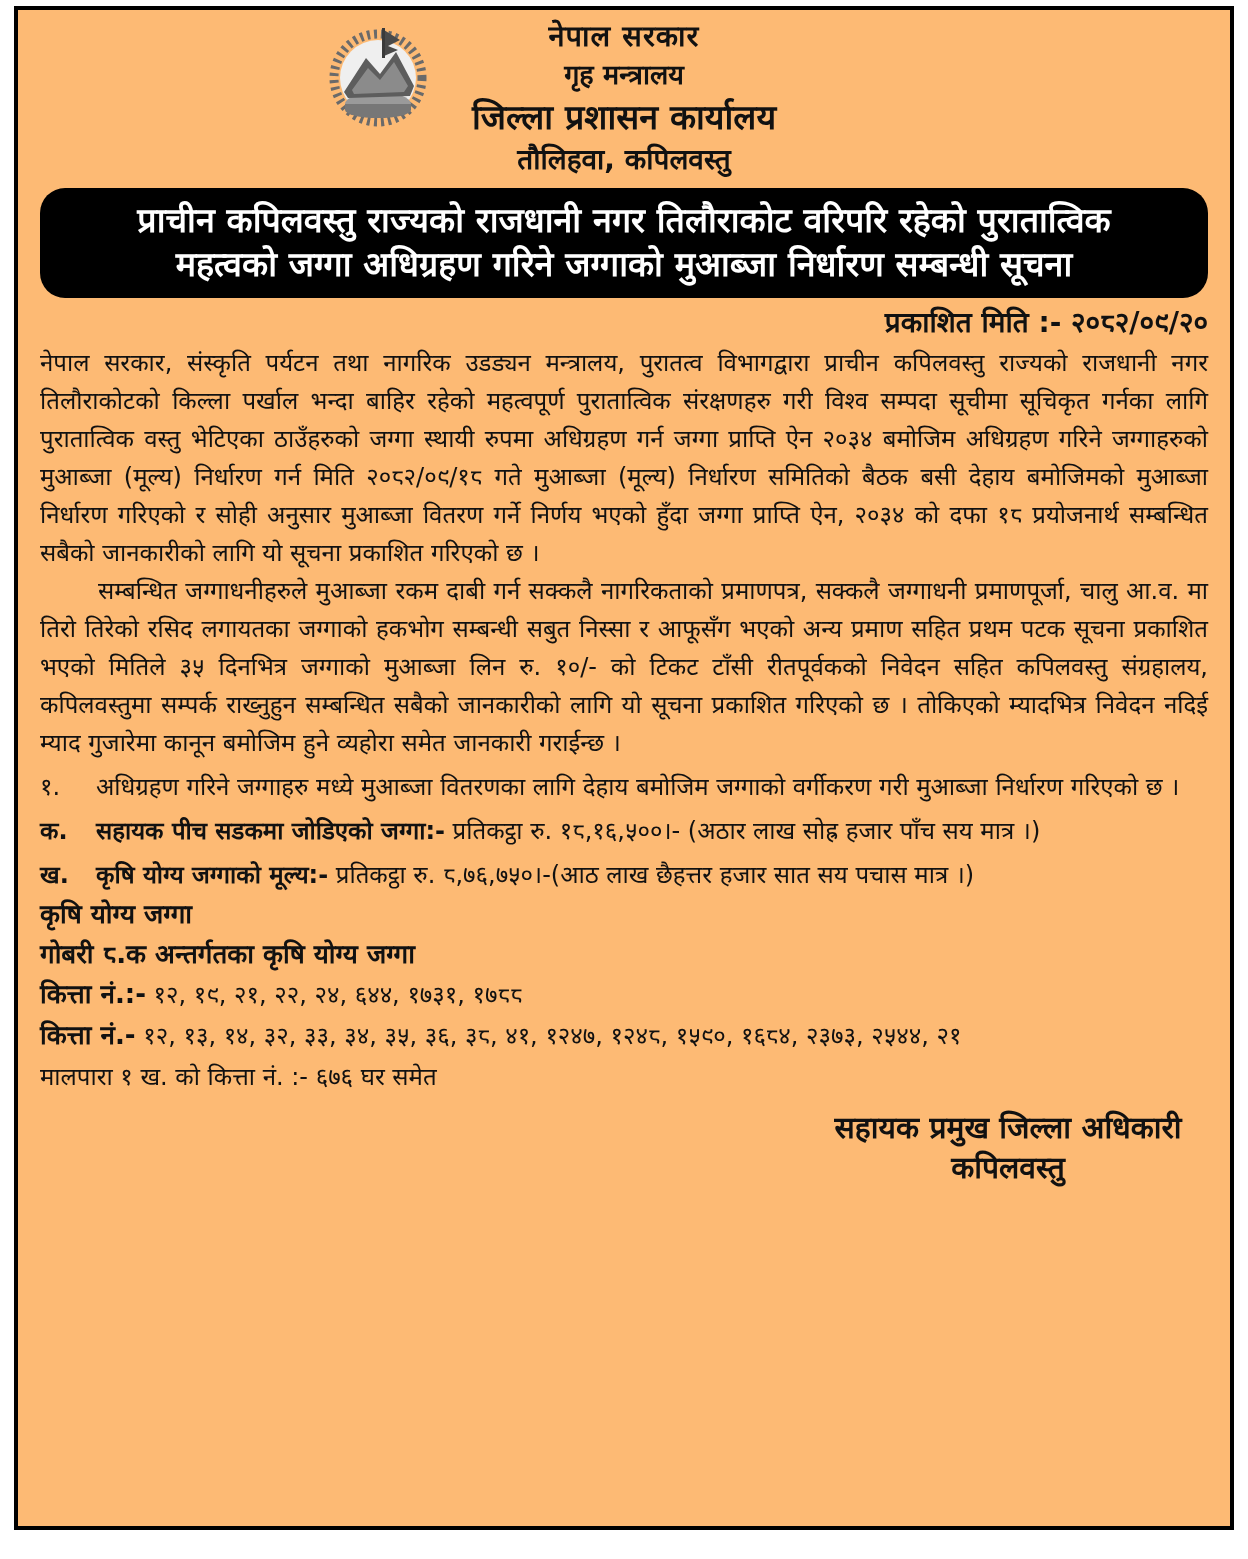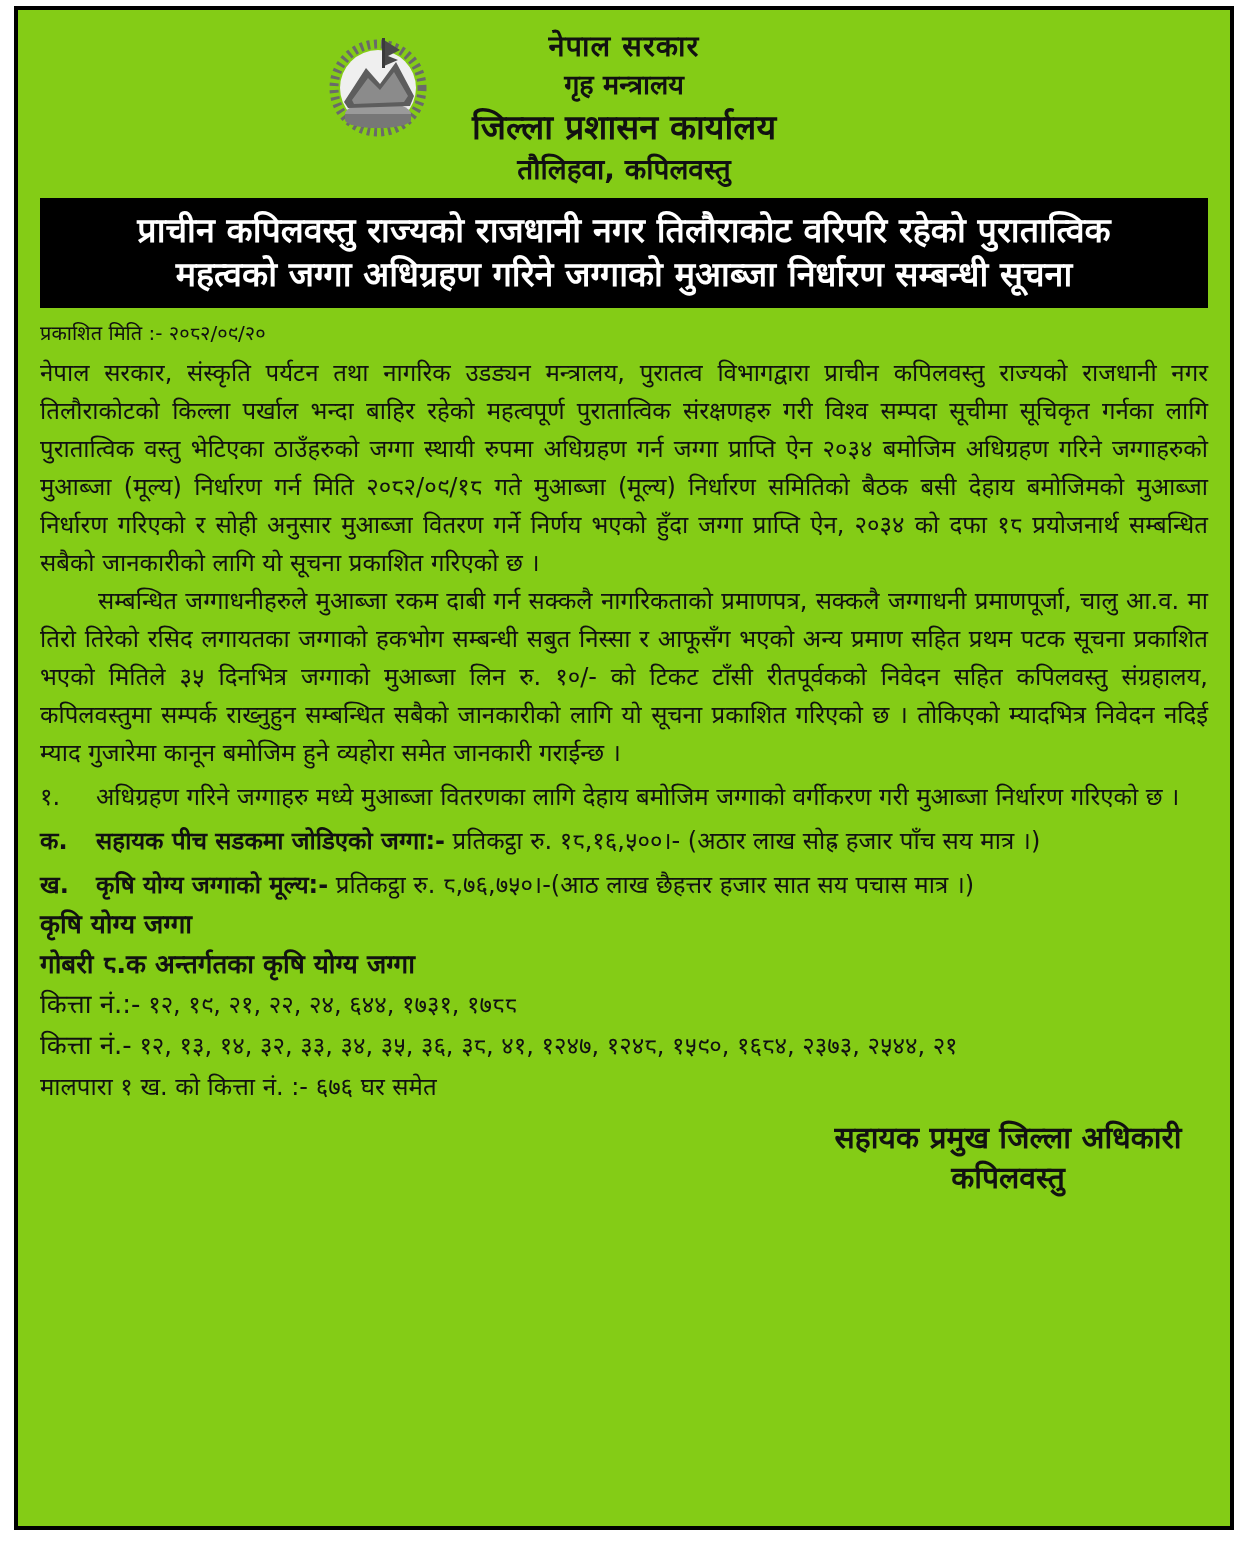--- a/index.html
+++ b/index.html
@@ -9,45 +9,46 @@
     font-family: "DejaVu Sans", "Liberation Sans", sans-serif;
     color: #111;
     position: relative;
     overflow: hidden;
   }
   .frame {
     position: absolute;
     left: 14px; top: 6px;
     width: 1220px; height: 1524px;
     border: 4px solid #000;
-    padding: 12px 22px 10px 22px;
-    background: #84cc16;
+    padding: 2px 22px 10px 22px;
+    background: #fdba74;
     overflow: hidden;
   }
   
   .header { position: relative; text-align: center; padding-top: 4px; }
   .emblem {
     position: absolute; left: 282px; top: 4px;
     width: 112px; height: 118px;
   }
   .hdr-gov     { font-size: 29px; font-weight: 700; line-height: 40px; letter-spacing: 1px; }
   .hdr-min     { font-size: 27px; font-weight: 700; line-height: 38px; }
   .hdr-office  { font-size: 34px; font-weight: 800; line-height: 46px; }
   .hdr-loc     { font-size: 28px; font-weight: 700; line-height: 40px; }
   
   .banner {
     margin-top: 8px;
     background: #000;
     color: #fff;
     text-align: center;
     padding: 10px 4px 12px 4px;
+    border-radius: 25px;
   }
   .banner .line { font-size: 34px; font-weight: 700; line-height: 44px; }
   
-  .pubdate { text-align: left; font-size: 20px; font-weight: 400; line-height: 42px; margin-top: 4px; }
+  .pubdate { text-align: right; font-size: 28px; font-weight: 700; line-height: 42px; margin-top: 4px; }
   
   .para {
     font-size: 24px;
     line-height: 38px;
     text-align: justify;
     text-justify: inter-word;
   }
   .para.indent { text-indent: 58px; }
   .hang {
     position: relative;
@@ -57,21 +58,21 @@
     text-align: justify;
     margin-top: 6px;
   }
   .hang .marker { position: absolute; left: 0; top: 0; }
   .hang .marker.b { font-weight: 700; }
   .lead-bold { font-weight: 700; }
   
   .big-head { font-size: 31px; font-weight: 800; line-height: 46px; margin-top: 6px; letter-spacing: 0.5px; }
   .sub-head { font-size: 26px; font-weight: 700; line-height: 40px; }
   .kitta-line { font-size: 24px; line-height: 40px; }
-  .kitta-line .lbl { font-weight: 400; font-size: 26px; }
+  .kitta-line .lbl { font-weight: 700; font-size: 26px; }
   .plain-line { font-size: 24px; line-height: 42px; }
   
   .signature {
     margin-top: 10px;
     margin-left: auto;
     width: 400px;
     text-align: center;
     font-size: 30px;
     font-weight: 700;
     line-height: 40px;

